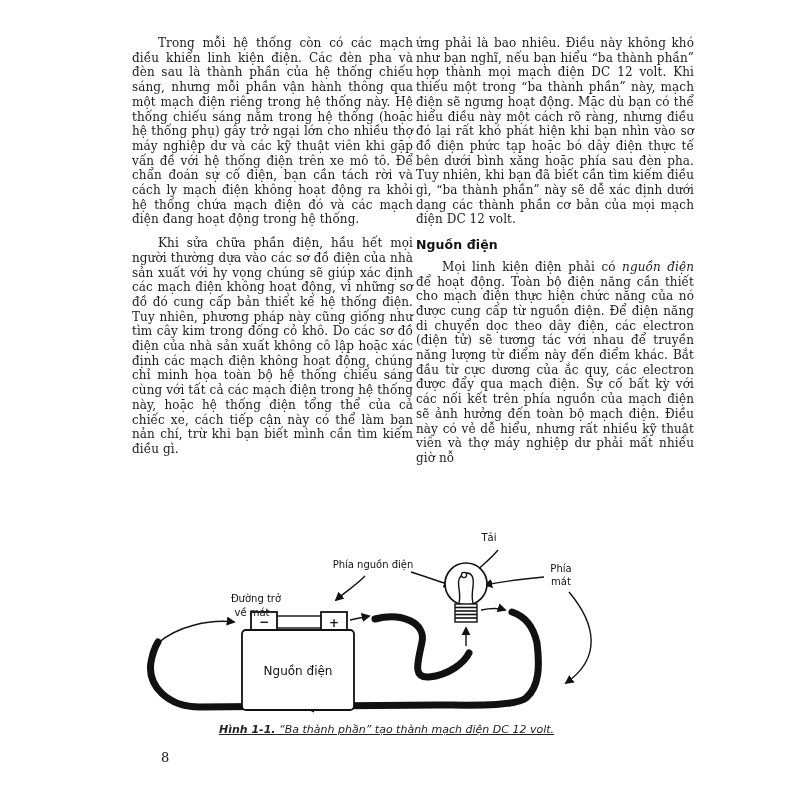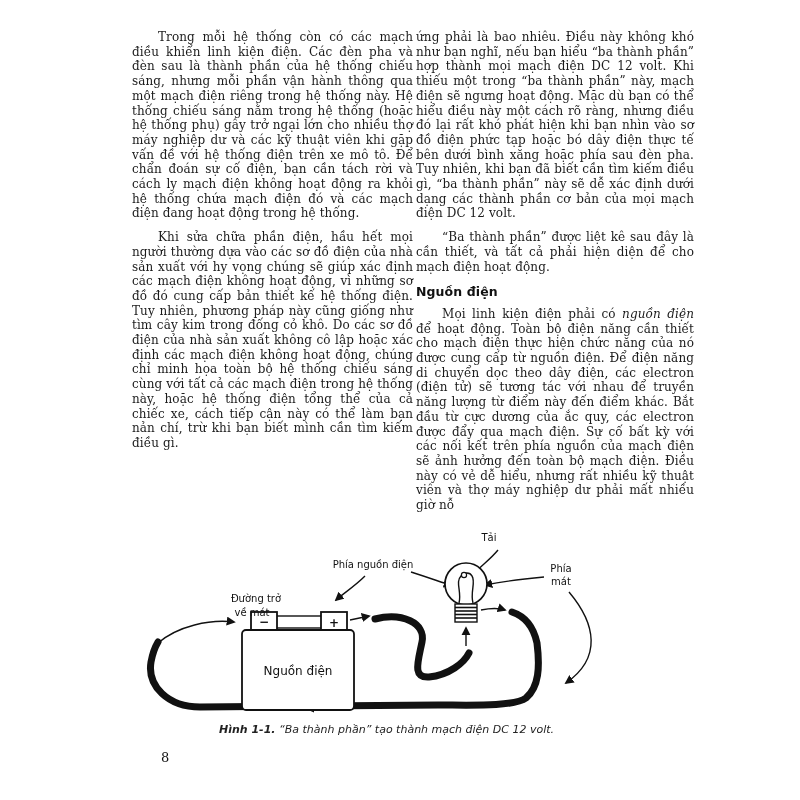--- a/index.html
+++ b/index.html
@@ -1,49 +1,48 @@
 <!DOCTYPE html>
 <html><head>
 <meta charset="utf-8">
 <style>
   html,body{margin:0;padding:0;}
   body{width:800px;height:800px;background:#ffffff;position:relative;
        font-family:"DejaVu Serif", serif;color:#1b1b1b;}
   .page{position:absolute;inset:0;background:#fff;}
-  .col{position:absolute;top:30px;font-size:12px;line-height:14.7px;
+  .col{position:absolute;top:36px;font-size:12px;line-height:14.7px;
        text-align:justify;letter-spacing:.1px;}
   .col-left{left:132px;width:281px;}
   .col-right{left:416px;width:278px;}
   .col p{margin:0 0 9px 0;}
   .indent{text-indent:26px;}
   .noindent{text-indent:0;}
   h3.sec{font-family:"DejaVu Sans", sans-serif;font-size:12.5px;font-weight:bold;
          margin:11px 0 7px 0;color:#111;}
   .fig{position:absolute;left:128px;top:526px;}
   .fig text{font-family:"DejaVu Sans", sans-serif;font-size:10px;fill:#111;}
   .fig text.bat{font-size:12px;}
   .fig text.term{font-size:12px;font-weight:bold;}
   .caption{position:absolute;left:219px;top:723px;font-family:"DejaVu Sans", sans-serif;
-           font-size:11px;font-style:italic;color:#222;}
+           font-size:11px;font-style:italic;color:#222;text-decoration:underline;}
   .caption b{font-weight:bold;}
   .pagenum{position:absolute;left:161px;top:750px;font-size:13px;color:#111;}
 </style>
 </head>
 <body>
 
 <div class="page">
 
   <div class="col col-left">
     <p class="indent">Trong mỗi hệ thống còn có các mạch điều khiển linh kiện điện. Các đèn pha và đèn sau là thành phần của hệ thống chiếu sáng, nhưng mỗi phần vận hành thông qua một mạch điện riêng trong hệ thống này. Hệ thống chiếu sáng nằm trong hệ thống (hoặc hệ thống phụ) gây trở ngại lớn cho nhiều thợ máy nghiệp dư và các kỹ thuật viên khi gặp vấn đề với hệ thống điện trên xe mô tô. Để chẩn đoán sự cố điện, bạn cần tách rời và cách ly mạch điện không hoạt động ra khỏi hệ thống chứa mạch điện đó và các mạch điện đang hoạt động trong hệ thống.</p>
     <p class="indent">Khi sửa chữa phần điện, hầu hết mọi người thường dựa vào các sơ đồ điện của nhà sản xuất với hy vọng chúng sẽ giúp xác định các mạch điện không hoạt động, vì những sơ đồ đó cung cấp bản thiết kế hệ thống điện. Tuy nhiên, phương pháp này cũng giống như tìm cây kim trong đống cỏ khô. Do các sơ đồ điện của nhà sản xuất không cô lập hoặc xác định các mạch điện không hoạt động, chúng chỉ minh họa toàn bộ hệ thống chiếu sáng cùng với tất cả các mạch điện trong hệ thống này, hoặc hệ thống điện tổng thể của cả chiếc xe, cách tiếp cận này có thể làm bạn nản chí, trừ khi bạn biết mình cần tìm kiếm điều gì.</p>
   </div>
 
   <div class="col col-right">
     <p class="noindent">ứng phải là bao nhiêu. Điều này không khó như bạn nghĩ, nếu bạn hiểu “ba thành phần” hợp thành mọi mạch điện DC 12 volt. Khi thiếu một trong “ba thành phần” này, mạch điện sẽ ngưng hoạt động. Mặc dù bạn có thể hiểu điều này một cách rõ ràng, nhưng điều đó lại rất khó phát hiện khi bạn nhìn vào sơ đồ điện phức tạp hoặc bó dây điện thực tế bên dưới bình xăng hoặc phía sau đèn pha. Tuy nhiên, khi bạn đã biết cần tìm kiếm điều gì, “ba thành phần” này sẽ dễ xác định dưới dạng các thành phần cơ bản của mọi mạch điện DC 12 volt.</p>
-    <p class="indent">“Ba thành phần” được liệt kê sau đây là cần thiết, và tất cả phải hiện diện để cho mạch điện hoạt động.</p>
     <h3 class="sec">Nguồn điện</h3>
     <p class="indent">
       <span>Mọi linh kiện điện phải có </span><i>nguồn điện</i><span> để hoạt động. Toàn bộ điện năng cần thiết cho mạch điện thực hiện chức năng của nó được cung cấp từ nguồn điện. Để điện năng di chuyển dọc theo dây điện, các electron (điện tử) sẽ tương tác với nhau để truyền năng lượng từ điểm này đến điểm khác. Bắt đầu từ cực dương của ắc quy, các electron được đẩy qua mạch điện. Sự cố bất kỳ với các nối kết trên phía nguồn của mạch điện sẽ ảnh hưởng đến toàn bộ mạch điện. Điều này có vẻ dễ hiểu, nhưng rất nhiều kỹ thuật viên và thợ máy nghiệp dư phải mất nhiều giờ nỗ</span>
     </p>
   </div>
 
   <svg class="fig" width="545" height="200" viewBox="0 0 545 200">
     <defs>
       <marker id="ah" viewBox="0 0 10 10" refX="8" refY="5" markerWidth="6.5" markerHeight="6.5" orient="auto">
         <path d="M0 0 L10 5 L0 10 z" fill="#111"></path>

